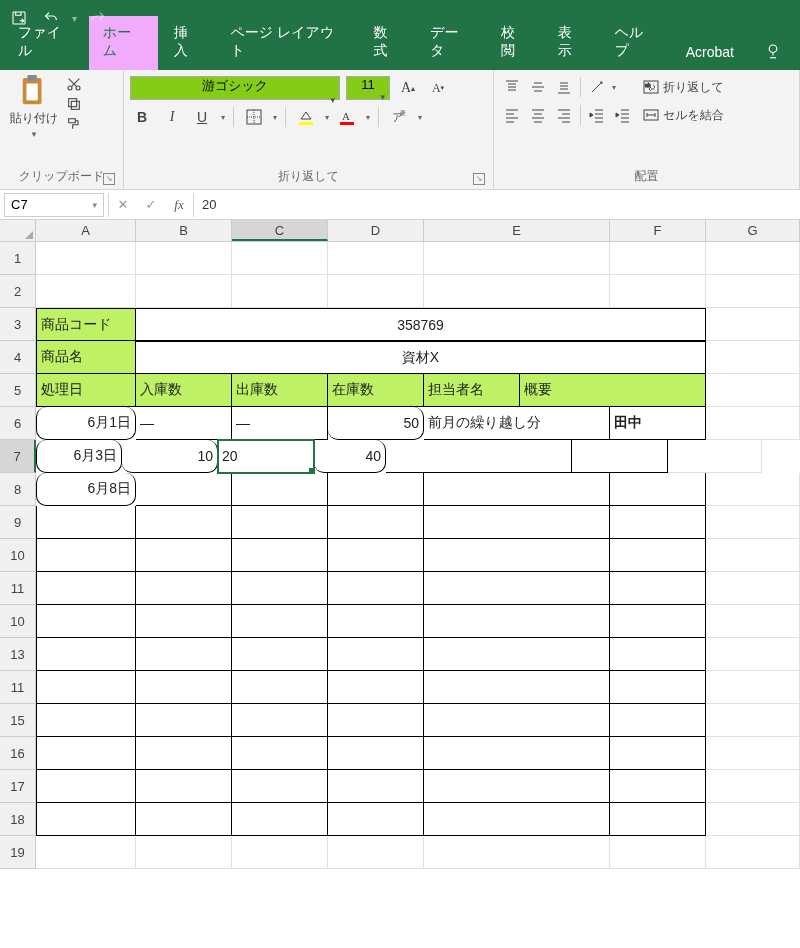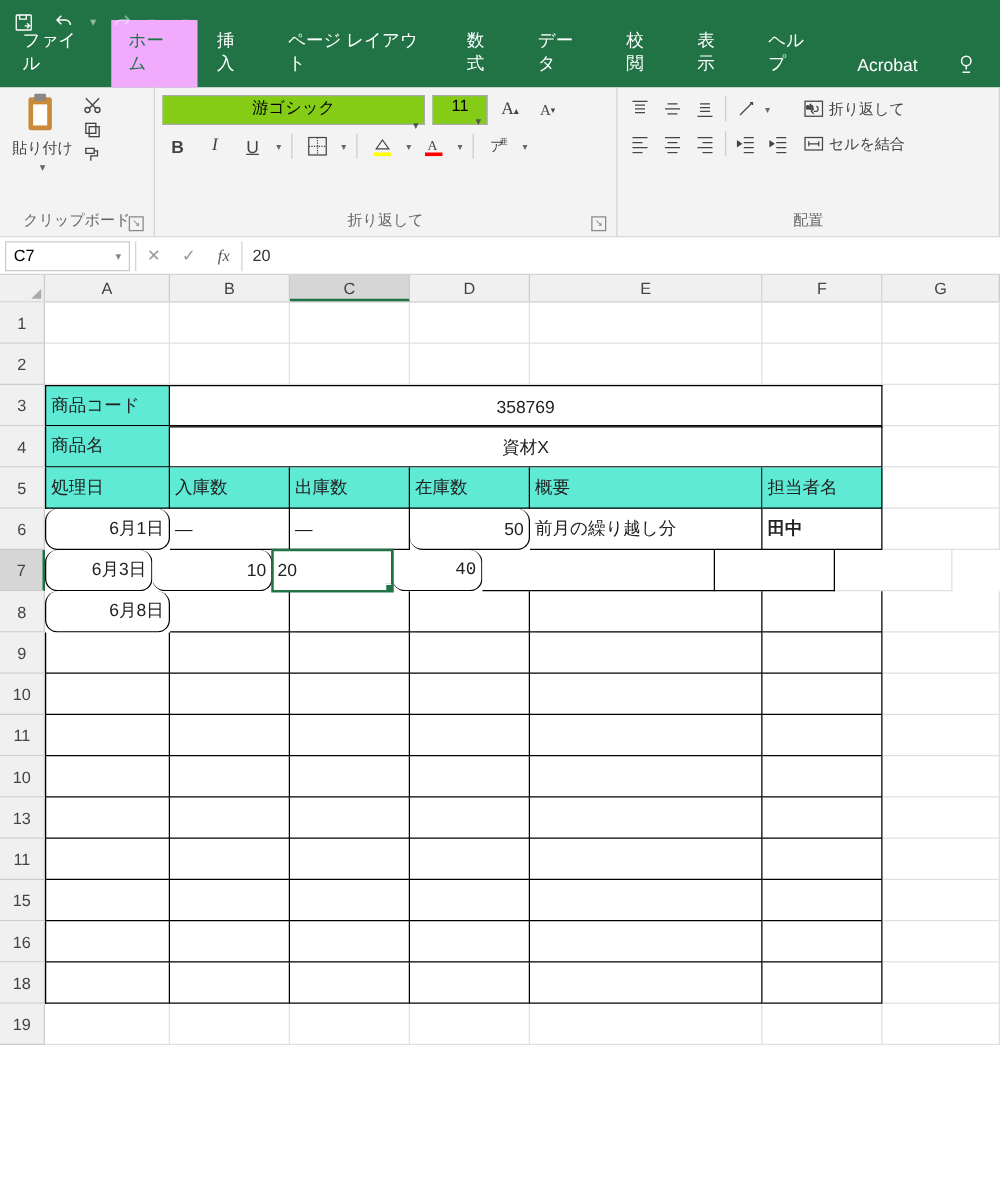--- a/index.html
+++ b/index.html
@@ -62,21 +62,21 @@
 .corner::after { content:""; position:absolute; right:2px; bottom:2px; border-left:8px solid transparent; border-bottom:8px solid #aaa; }
 .colhdr { border-right: 1px solid #ccc; text-align: center; font-size: 13px; line-height: 22px; color: #444; background: #f0f0f0; cursor:pointer; }
 .colhdr.sel { background: #d6d6d6; border-bottom: 2px solid #217346; }
 .grid-body { display: flex; flex-direction: column; }
 .grow { display: flex; height: 33px; }
 .rowhdr { width: 36px; border-right: 1px solid #ccc; border-bottom: 1px solid #ccc; background: #f0f0f0; text-align: center; font-size: 13px; line-height: 33px; color: #444; cursor:pointer; }
 .rowhdr.sel { background: #d6d6d6; border-right: 2px solid #217346; }
 .cell { border-right: 1px solid #e0e0e0; border-bottom: 1px solid #e0e0e0; font-size: 14px; padding: 0 4px; display: flex; align-items: center; color: #222; overflow: hidden; white-space: nowrap; cursor:cell; }
 .cell.r { justify-content: flex-end; border-radius: 10px; }
 .cell.c { justify-content: center; }
-.fill { background: #5eead4; }
+.fill { background: #bef264; }
 .bL { border-left: 1px solid #000; }
 .bR { border-right: 1px solid #000; }
 .bT { border-top: 1px solid #000; }
 .bB { border-bottom: 1px solid #000; }
 .cell.active { outline: 2px solid #217346; outline-offset: -1px; position: relative; z-index: 2; }
 .cell.active::after { content:""; position:absolute; right:-3px; bottom:-3px; width:6px; height:6px; background:#217346; border:1px solid #fff; }
 </style>
 </head>
 <body>
 
@@ -352,40 +352,40 @@
         <div class="cell fill bB bL bR" style="width: 100px;">商品名</div>
         <div class="cell c bT bB bR bB bR" style="width: 570px;">資材X</div>
         <div class="cell" style="width: 94px;"></div>
       </div>
       <div class="grow">
         <div class="rowhdr">5</div>
         <div class="cell fill bB bL bR" style="width: 100px;">処理日</div>
         <div class="cell fill bB bR" style="width: 96px;">入庫数</div>
         <div class="cell fill bB bR" style="width: 96px;">出庫数</div>
         <div class="cell fill bB bR" style="width: 96px;">在庫数</div>
+        <div class="cell fill bB bR" style="width: 96px;">担当者名</div>
         <div class="cell fill bB bR" style="width: 186px;">概要</div>
-        <div class="cell fill bB bR" style="width: 96px;">担当者名</div>
         <div class="cell" style="width: 94px;"></div>
       </div>
       <div class="grow">
         <div class="rowhdr">6</div>
         <div class="cell r bB bL bR" style="width: 100px;">6月1日</div>
         <div class="cell bB bR" style="width: 96px;">―</div>
         <div class="cell bB bR" style="width: 96px;">―</div>
         <div class="cell r bB bR" style="width: 96px;">50</div>
         <div class="cell bB bR" style="width: 186px;">前月の繰り越し分</div>
         <div class="cell bB bR" style="width: 96px; font-weight: bold;">田中</div>
         <div class="cell" style="width: 94px;"></div>
       </div>
       <div class="grow">
         <div class="rowhdr sel">7</div>
         <div class="cell r bB bL bR" style="width: 86px;">6月3日</div>
         <div class="cell r r bB bR" style="width: 96px;">10</div>
         <div class="cell active bB bR" style="width: 96px;">20</div>
-        <div class="cell r bB bR" style="width: 72px; font-family: Liberation Mono, monospace;">40</div>
+        <div class="cell r bB bR" style="width: 72px;">40</div>
         <div class="cell bB bR" style="width: 186px;"></div>
         <div class="cell bB bR" style="width: 96px;"></div>
         <div class="cell" style="width: 94px;"></div>
       </div>
       <div class="grow">
         <div class="rowhdr">8</div>
         <div class="cell r bB bL bR" style="width: 100px;">6月8日</div>
         <div class="cell bB bR" style="width: 96px;"></div>
         <div class="cell bB bR" style="width: 96px;"></div>
         <div class="cell bB bR" style="width: 96px;"></div>
@@ -458,20 +458,30 @@
         <div class="cell bB bL bR" style="width: 100px;"></div>
         <div class="cell bB bR" style="width: 96px;"></div>
         <div class="cell bB bR" style="width: 96px;"></div>
         <div class="cell bB bR" style="width: 96px;"></div>
         <div class="cell bB bR" style="width: 186px;"></div>
         <div class="cell bB bR" style="width: 96px;"></div>
         <div class="cell" style="width: 94px;"></div>
       </div>
       <div class="grow">
         <div class="rowhdr">16</div>
+        <div class="cell bB bL bR" style="width: 100px;"></div>
+        <div class="cell bB bR" style="width: 96px;"></div>
+        <div class="cell bB bR" style="width: 96px;"></div>
+        <div class="cell bB bR" style="width: 96px;"></div>
+        <div class="cell bB bR" style="width: 186px;"></div>
+        <div class="cell bB bR" style="width: 96px;"></div>
+        <div class="cell" style="width: 94px;"></div>
+      </div>
+      <div class="grow">
+        <div class="rowhdr">17</div>
         <div class="cell bB bL bR" style="width: 100px;"></div>
         <div class="cell bB bR" style="width: 96px;"></div>
         <div class="cell bB bR" style="width: 96px;"></div>
         <div class="cell bB bR" style="width: 96px;"></div>
         <div class="cell bB bR" style="width: 186px;"></div>
         <div class="cell bB bR" style="width: 96px;"></div>
         <div class="cell" style="width: 94px;"></div>
       </div>
       <div class="grow">
         <div class="rowhdr">18</div>

